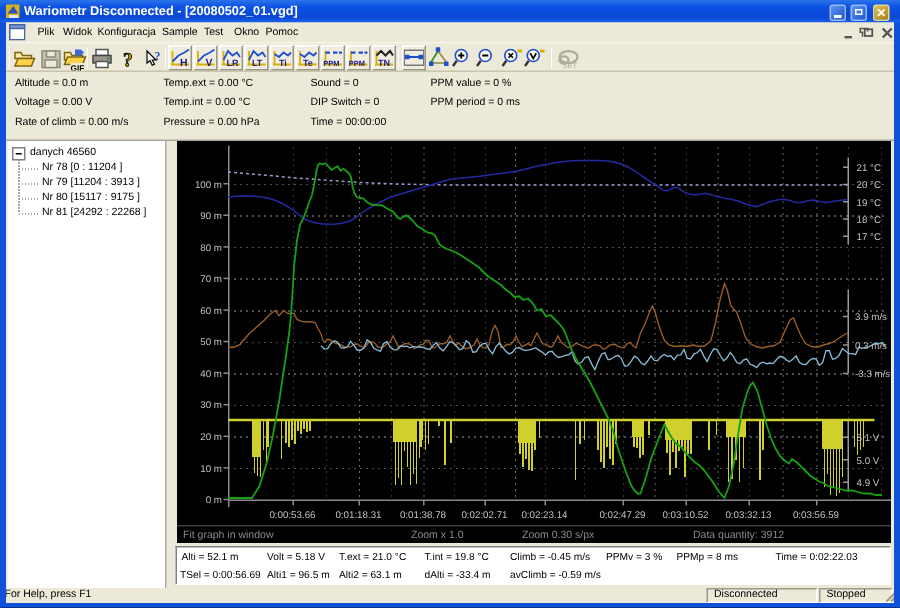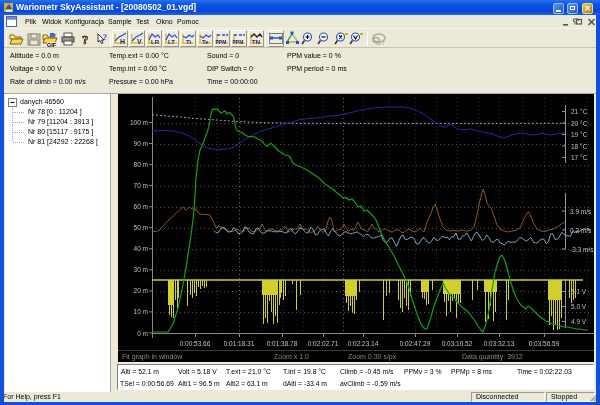--- a/index.html
+++ b/index.html
@@ -39,21 +39,21 @@
 </style>
 </head>
 <body>
 
 <div class="abs" id="titlebar"></div>
 <svg class="abs" id="appicon" viewBox="0 0 10 11">
     <rect x="0" y="1" width="9" height="9" fill="#d8b018"></rect>
     <path d="M1 7 L5 2 L8 7 Z" fill="#2a50c8"></path>
     <rect x="2" y="8" width="6" height="2" fill="#e8e8e8"></rect>
   </svg>
-<div class="abs" id="titletxt">Wariometr SkyAssistant - [20080502_01.vgd]</div>
+<div class="abs" id="titletxt">Wariometr Disconnected - [20080502_01.vgd]</div>
 <div class="abs tbtn" style="left:553px;background:linear-gradient(135deg,#5a95f2,#2057c8)">
     <span style="position:absolute;left:2px;bottom:1px;width:5px;height:2px;background:#fff"></span>
   </div>
 <div class="abs tbtn" style="left:567px;background:linear-gradient(135deg,#5a95f2,#2057c8)">
     <span style="position:absolute;left:2px;top:2px;width:5px;height:4px;border:1.5px solid #fff"></span>
   </div>
 <div class="abs tbtn" style="left:582px;background:linear-gradient(135deg,#e3c553,#ab7d18);border-color:#e8d694;color:#fff;font-weight:bold">✕</div>
 
 <div class="abs" id="client"></div>
 

